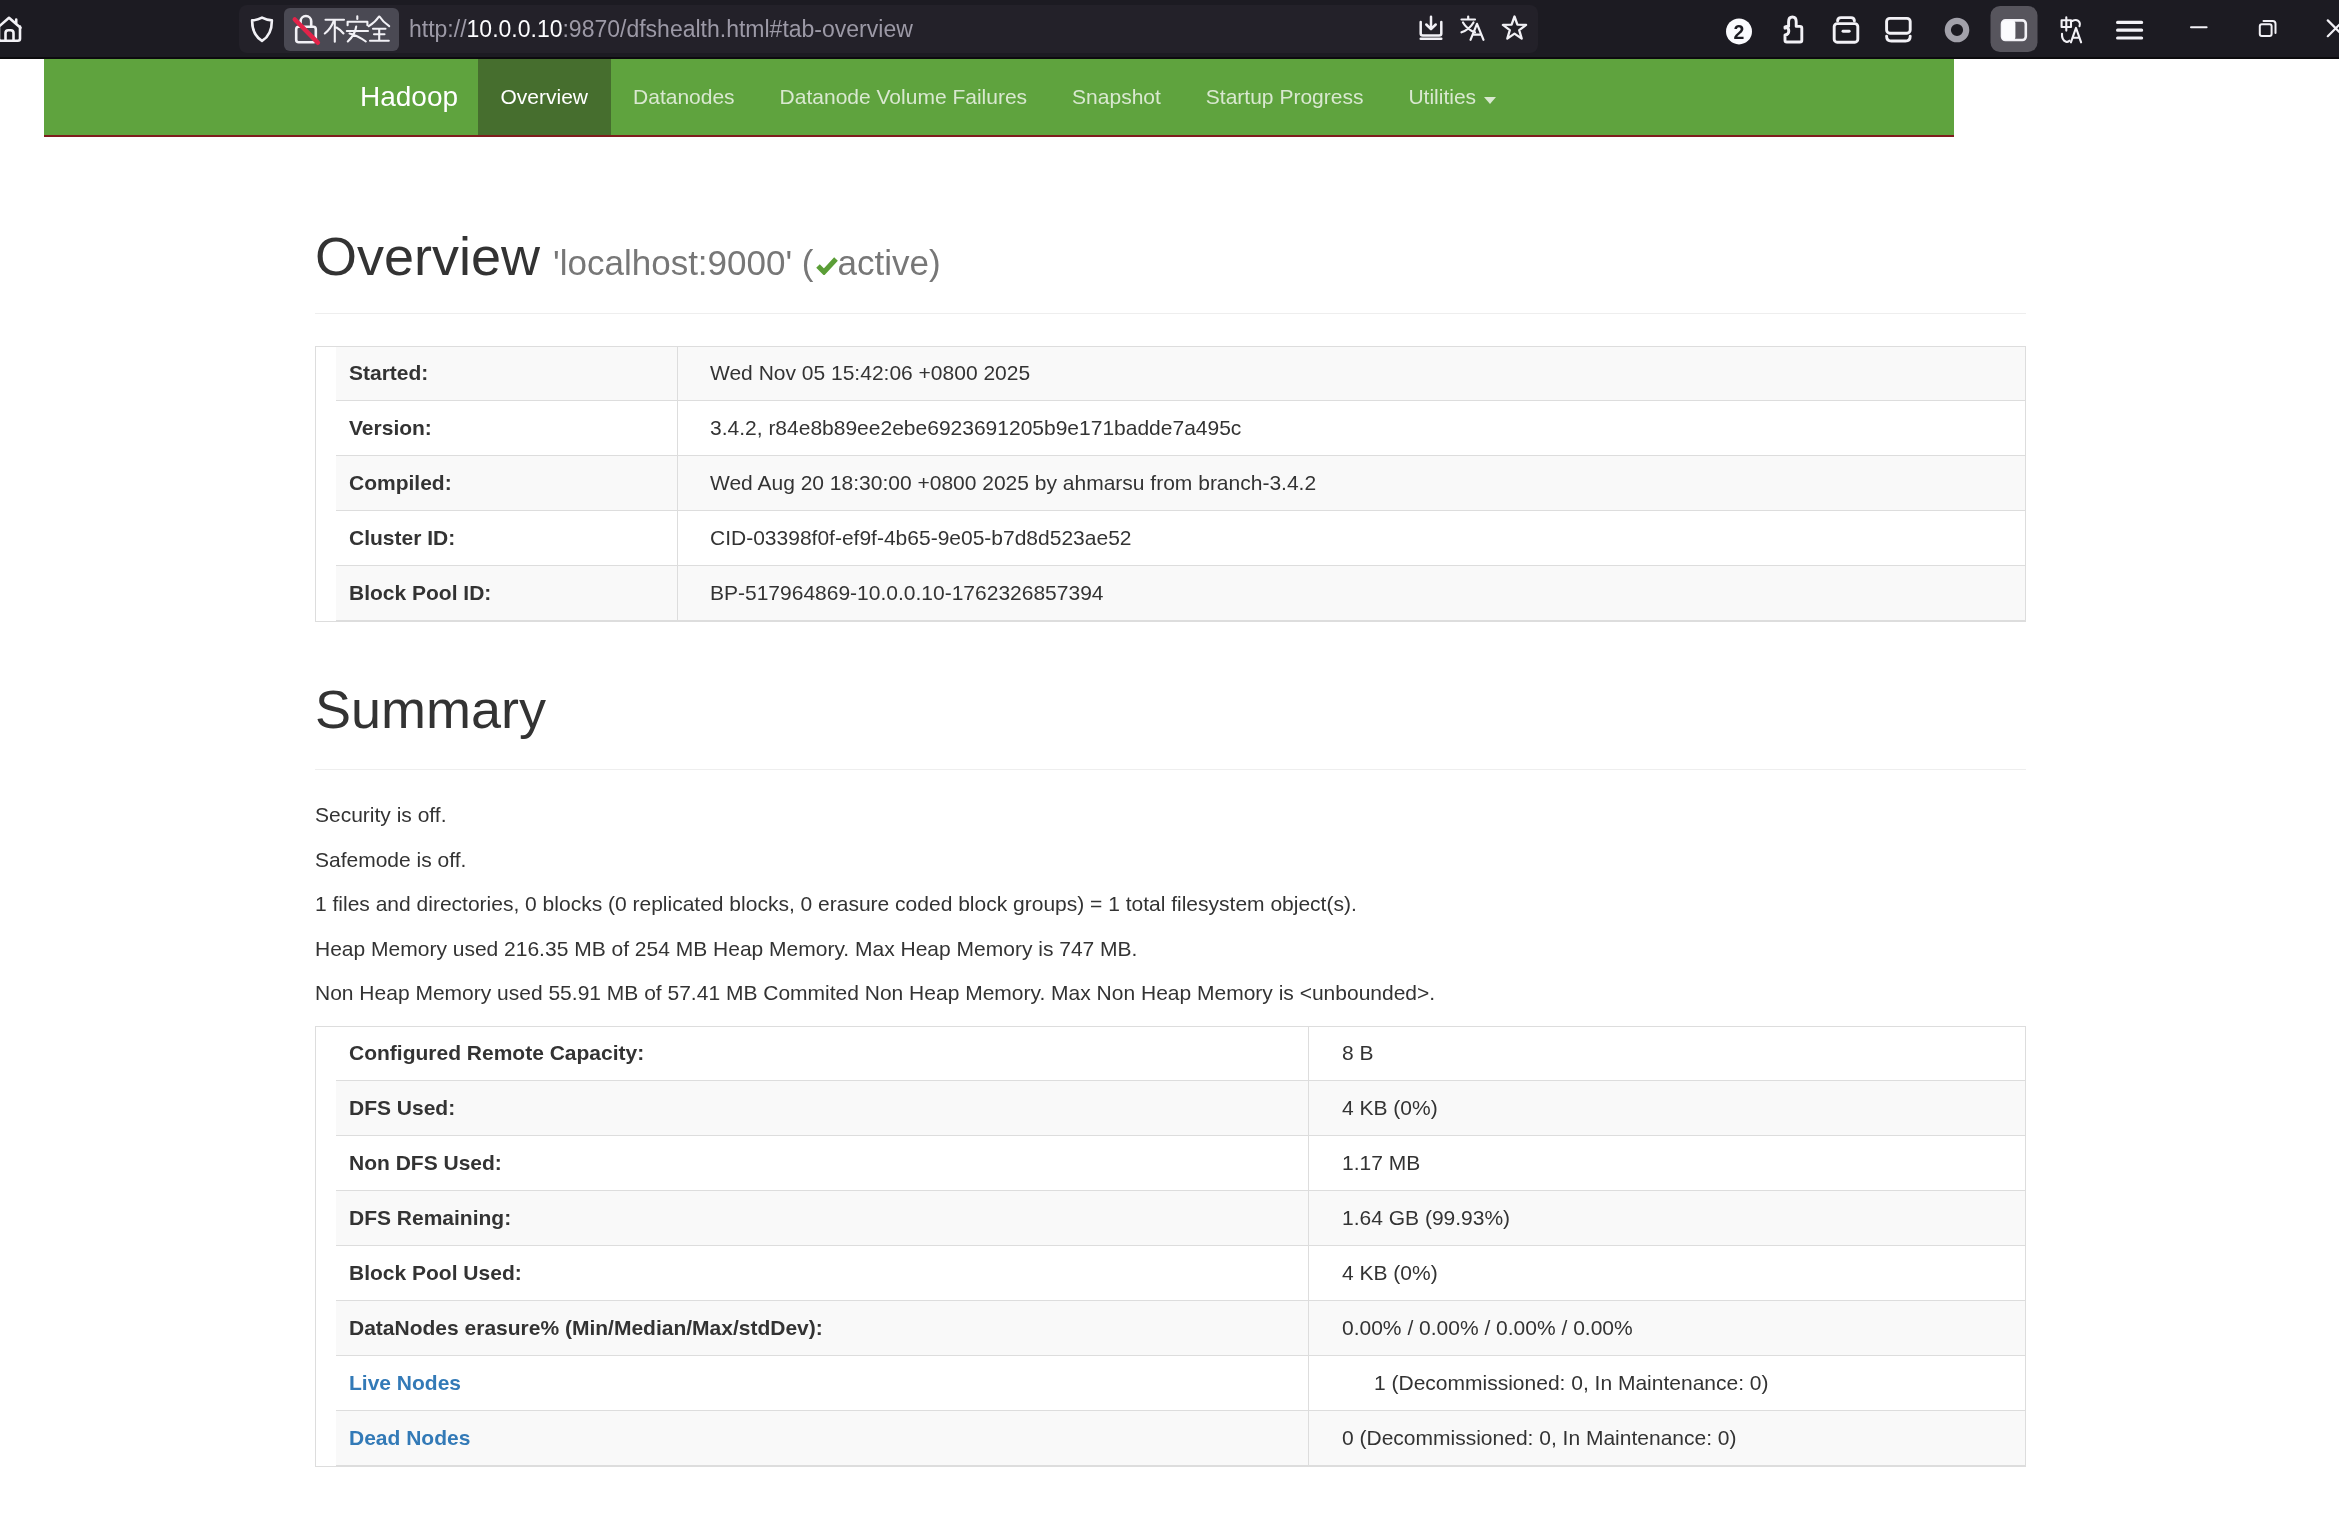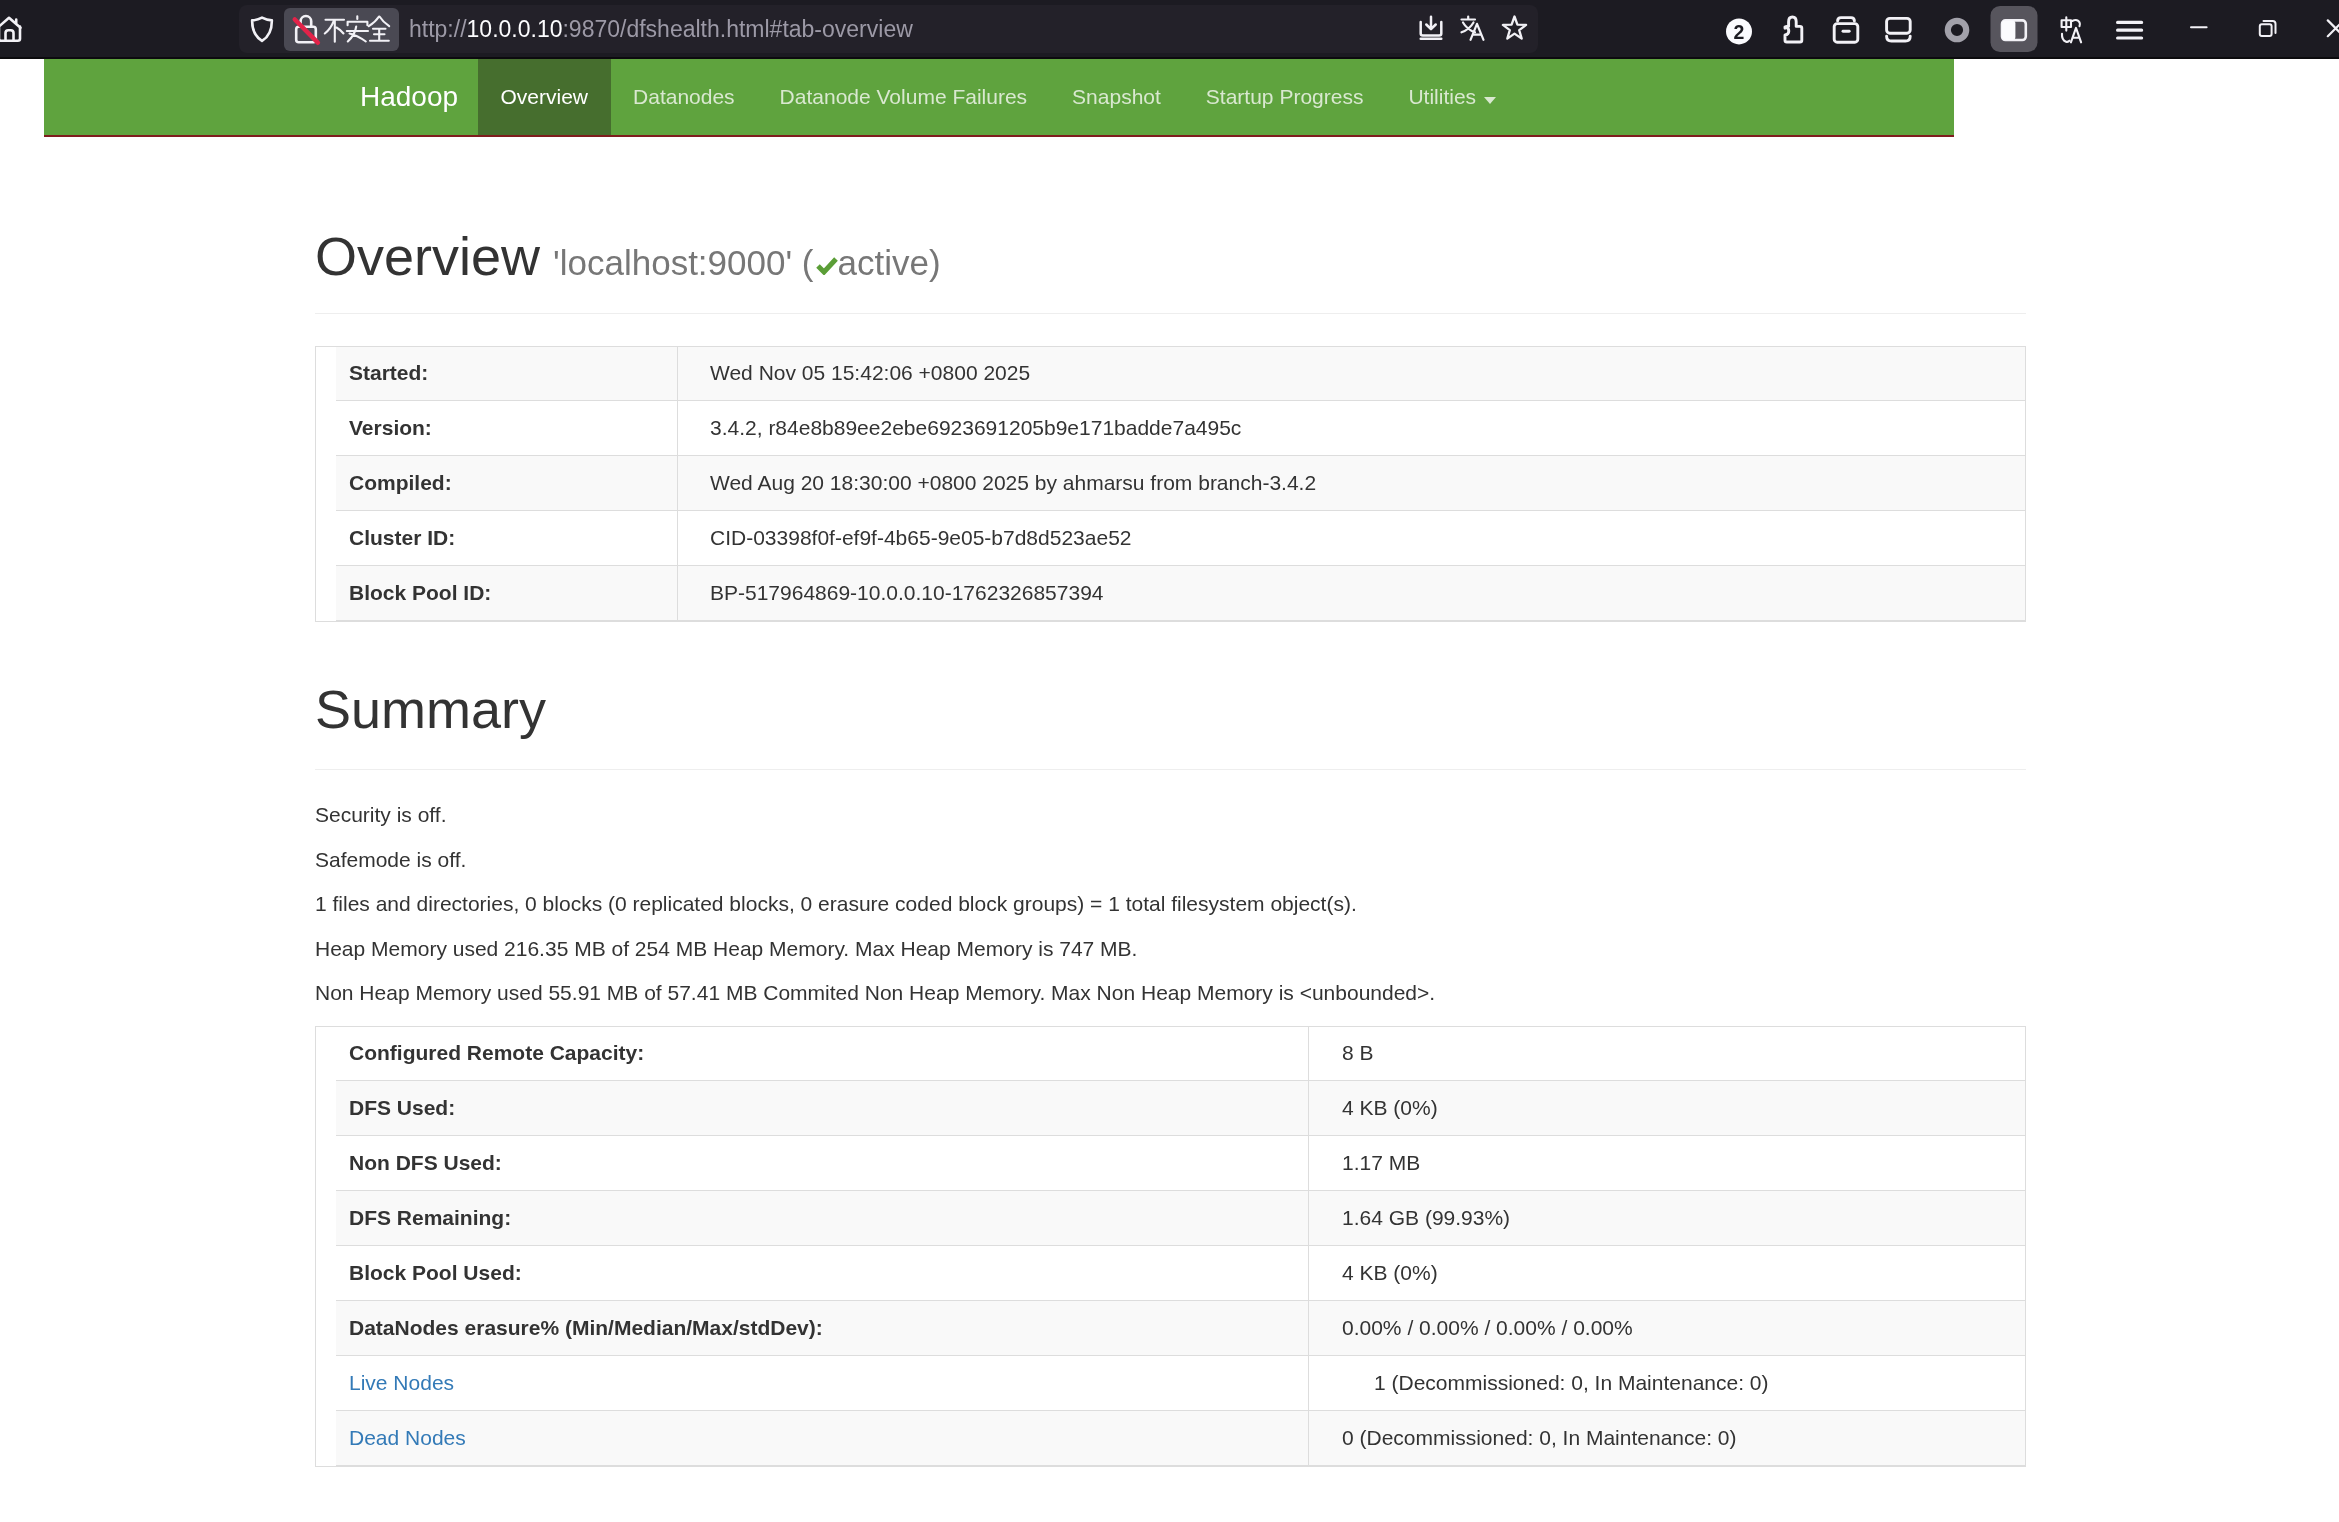--- a/index.html
+++ b/index.html
@@ -39,21 +39,21 @@
     font-size:21px; color:#333; }
   .row:last-child { border-bottom:none; }
   .row.odd { background:#f9f9f9; }
   .cell { position:absolute; top:0; height:53.9px; display:flex; align-items:center;
     white-space:pre; }
   .lab { left:13px; font-weight:700; }
   .val { }
   .vline { position:absolute; top:0; bottom:0; width:1px; background:#ddd; }
   .para { position:absolute; left:315px; font-size:21px; line-height:30px;
     color:#333; white-space:pre; }
-  a.bluelink { color:#337ab7; font-weight:400; text-decoration:none; }
+  a.bluelink { color:#337ab7; font-weight:700; text-decoration:none; }
 </style>
 </head>
 <body>
 <div id="chrome">
   <div id="urlfield"></div>
   <div id="badge"></div>
   <div id="urltext">http://<b>10.0.0.10</b>:9870/dfshealth.html#tab-overview</div>
   <svg id="chromeicons" width="2339" height="59" viewBox="0 0 2339 59" style="position:absolute;left:0;top:0;" fill="none" stroke="#f2f1f6" stroke-width="2.6" stroke-linecap="round" stroke-linejoin="round">
 
     <path d="M-2.5,27.8 L9,17.8 L20.5,27.8 M16.2,19.6 V23.6 M-1,26.5 V38.7 Q-1,40.7 1.2,40.7 H17.8 Q20,40.7 20,38.7 V26.5 M5.5,40.7 V33 Q5.5,30.2 8.2,30.2 H10.8 Q13.5,30.2 13.5,33 V40.7"></path>

